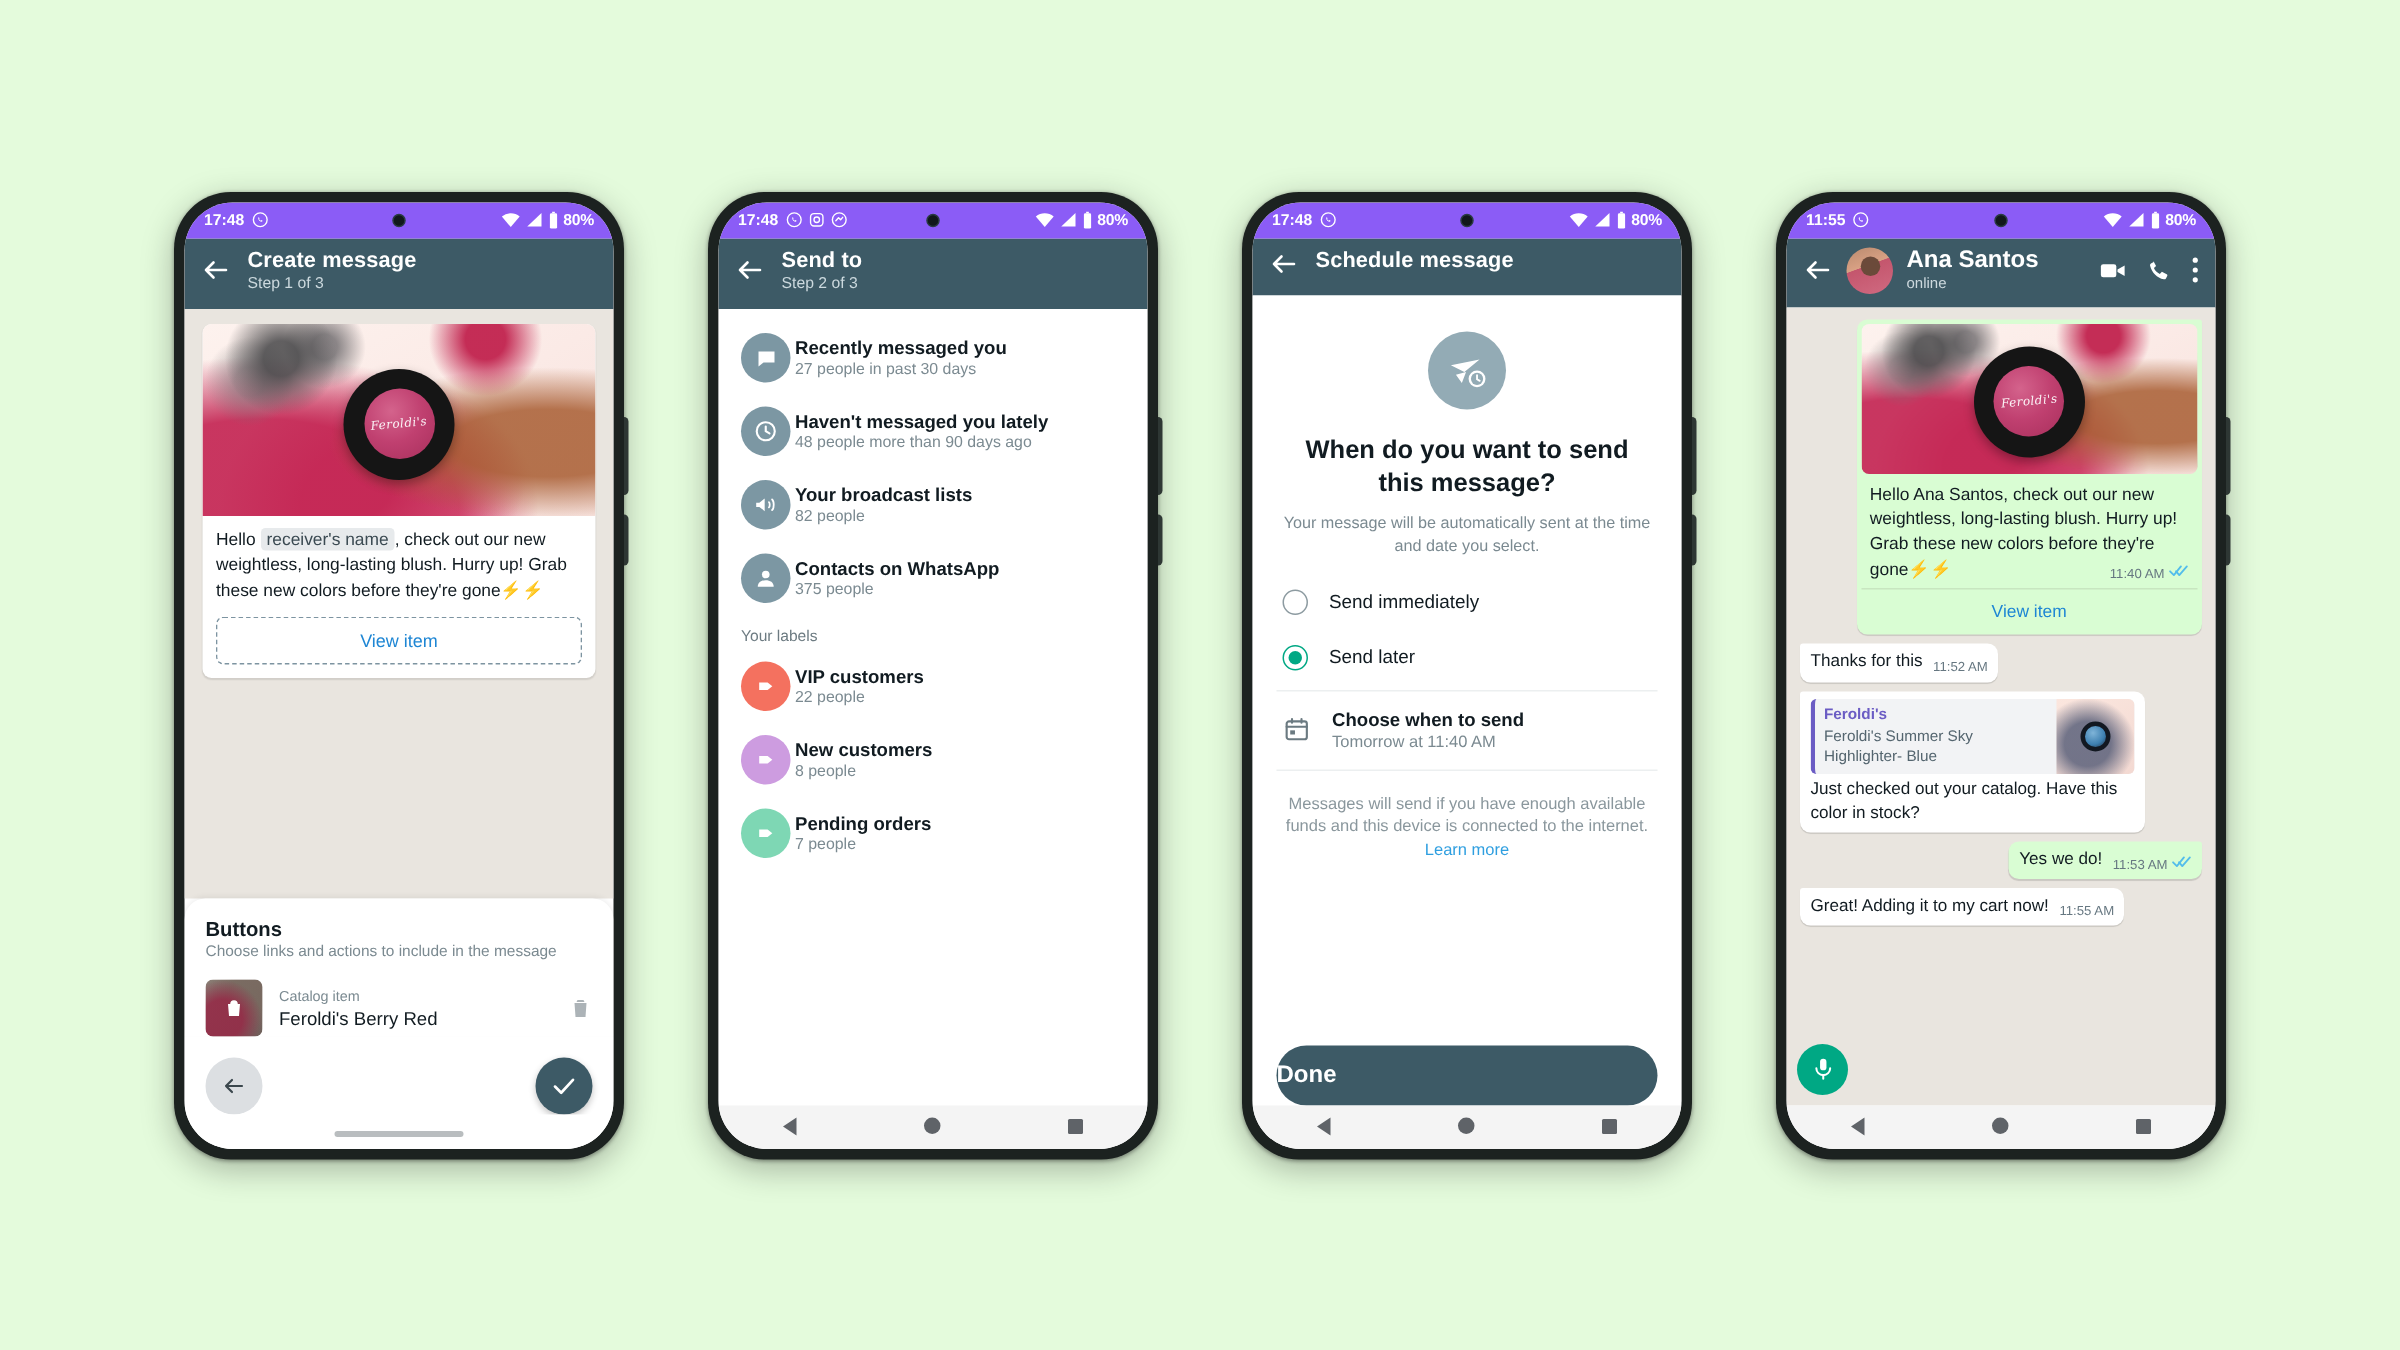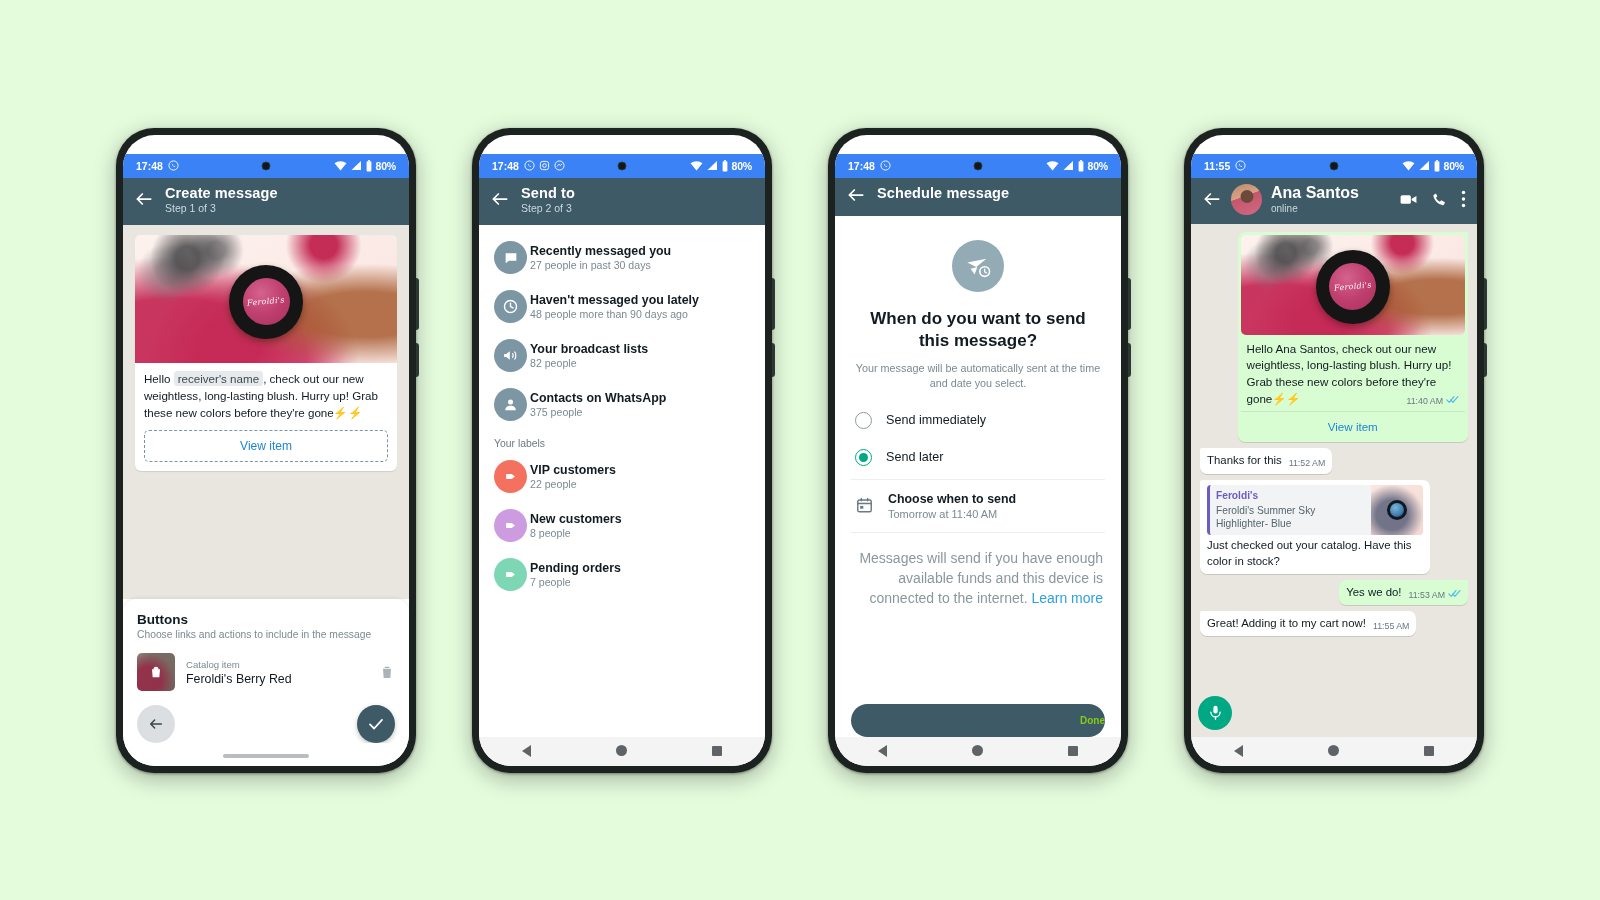--- a/index.html
+++ b/index.html
@@ -52,29 +52,28 @@
     border-radius: 32px;
     overflow: hidden;
     background: #ffffff;
     display: flex;
     flex-direction: column;
   }
 
   
   .statusbar {
     height: 24px;
-    background: #3b82f6;
+    background: #8b5cf6;
     color: #ffffff;
     display: flex;
     padding: 0 13px;
     font-size: 10.5px;
     font-weight: bold;
     position: relative;
     flex: none;
-    margin-top: 19px;
   }
   .sb-left { display: flex; align-items: center; gap: 5px; }
   .sb-right { margin-left: auto; display: flex; align-items: center; gap: 3px; }
   .sb-notif { display: flex; gap: 4px; align-items: center; }
   .camhole {
     position: absolute;
     left: 50%; top: 50%;
     transform: translate(-50%,-50%);
     width: 9px; height: 9px;
     border-radius: 50%;
@@ -279,31 +278,31 @@
   .radio.on { border-color: #00a884; }
   .radio.on i { width: 9px; height: 9px; border-radius: 50%; background: #00a884; display:block; }
   .divider { height: 1px; background: #eceff0; margin: 3px 16px; }
   .choose-row {
     display: flex; align-items: center; gap: 14px;
     padding: 9px 20px;
   }
   .choose-row .c1 { font-size: 12.4px; color: #111b21; font-weight: bold; }
   .choose-row .c2 { font-size: 11px; color: #7b8a91; margin-top: 2px; }
   .footnote {
-    font-size: 14px; color: #8a979d; line-height: 1.45;
-    text-align: right; padding: 12px 18px 0 18px;
+    font-size: 11px; color: #8a979d; line-height: 1.45;
+    text-align: center; padding: 12px 18px 0 18px;
   }
   .footnote a { color: #2f9fe0; text-decoration: none; }
   .done-btn {
     margin: auto 16px 0 16px;
-    background: #3d5a66; color: #84cc16;
+    background: #3d5a66; color: #ffffff;
     border-radius: 22px;
-    text-align: right;
+    text-align: left;
     padding: 11px 0;
-    font-size: 10px; font-weight: bold;
+    font-size: 16px; font-weight: bold;
   }
 
   
   .chatbar {
     background: #3d5a66; color: #fff;
     display: flex; align-items: center; gap: 9px;
     padding: 6px 11px 9px 11px;
     flex: none;
   }
   .avatar {

